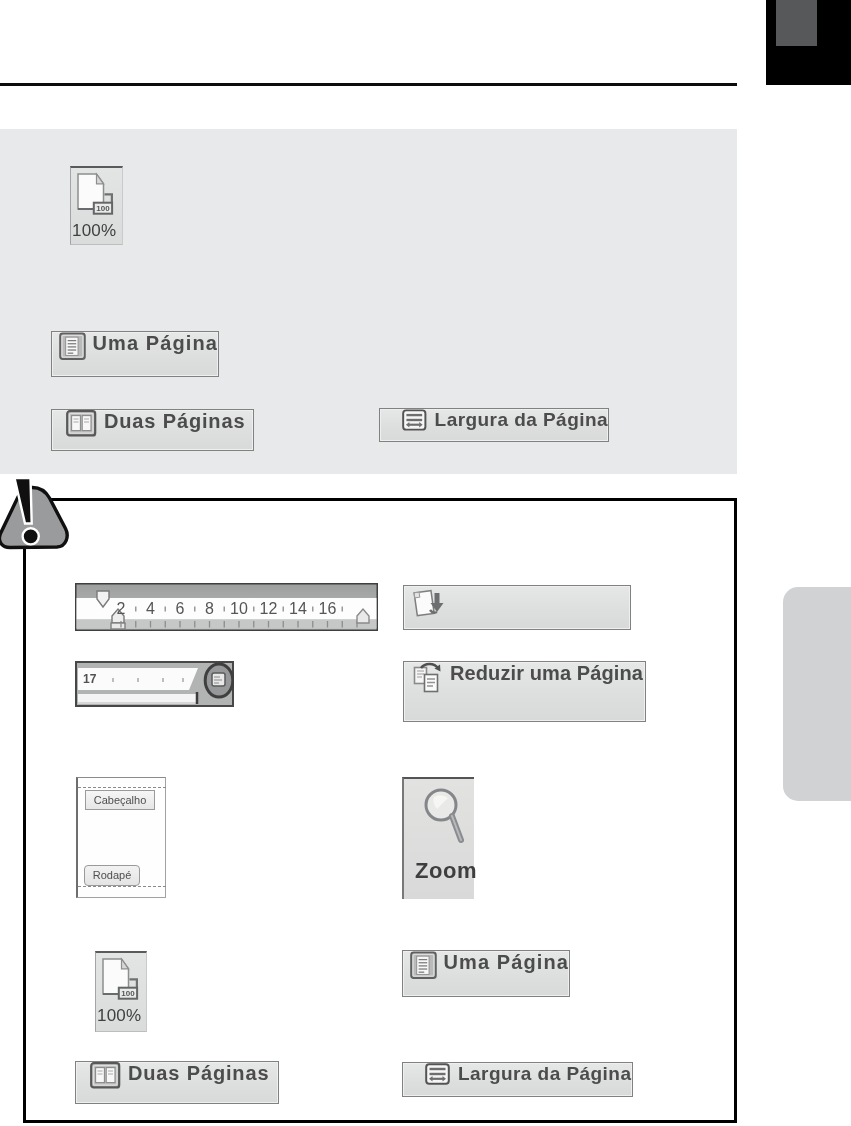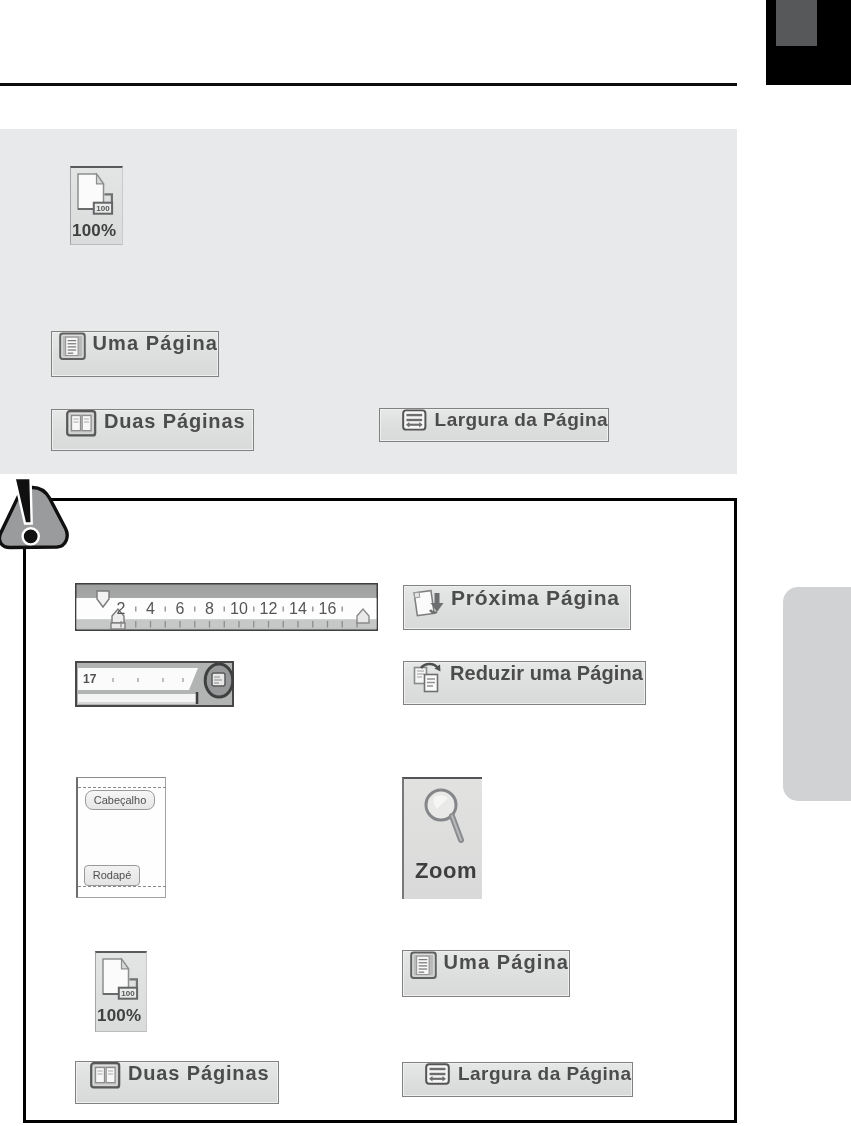--- a/index.html
+++ b/index.html
@@ -6,21 +6,21 @@
   body{width:851px;height:1126px;position:relative;font-family:"Liberation Sans",sans-serif;background:#fff;overflow:hidden;will-change:transform;}
   .abs{position:absolute;}
   .btn{position:absolute;box-sizing:border-box;border:1px solid #818181;
        background:linear-gradient(#e6e7e7,#dddede 55%,#d8d9d9);
        box-shadow:inset 0 0 0 1px #efefef;
        display:flex;align-items:flex-start;color:#4c4c4c;font-weight:bold;}
   .btn .lbl{white-space:nowrap;}
   .tile100{width:53px;height:79px;background:linear-gradient(#e3e4e4,#dadbdb);
            border-top:2.5px solid #595a5c;border-left:1.5px solid #a3a4a5;
            border-right:1px solid #c9cacb;border-bottom:1px solid #bcbdbe;box-sizing:border-box;margin-left:19px;}
-  .t100{position:absolute;left:1px;top:53px;font-size:17px;font-weight:bold;color:#404040;letter-spacing:0.2px;text-align:right;}
+  .t100{position:absolute;left:1px;top:53px;font-size:17px;font-weight:normal;color:#404040;letter-spacing:0.2px;text-align:right;}
 </style>
 </head>
 <body>
 
   <div class="abs" style="left:766px;top:0;width:85px;height:85px;background:#000;"></div>
   <div class="abs" style="left:776px;top:0;width:41px;height:46px;background:#57585a;"></div>
 
   <div class="abs" style="left:0;top:83px;width:737px;height:2.5px;background:#0c0c0c;"></div>
 
   <div class="abs" style="left:0;top:129px;width:737px;height:345px;background:#e8e9ea;"></div>
@@ -120,56 +120,55 @@
       <line x1="267.25" y1="38" x2="267.25" y2="44.5"></line>
       <line x1="282" y1="38" x2="282" y2="44.5"></line>
     </g>
     <path d="M282 33 L288 26 L294 33 V40 H282 Z" fill="#e9e9e9" stroke="#8a8a8a" stroke-width="1.4"></path>
   </svg>
 
   <div class="btn" style="left:403px;top:585px;width:228px;height:45px;padding-left:7px;font-size:21px;letter-spacing:0.8px;">
     <svg width="33" height="33" viewBox="0 0 33 33">
       <use href="#ic-prox"></use>
     </svg>
-    <div class="lbl" style="margin-left:7px;">Próxima Página</div>
   </div>
 
   <svg class="abs" style="left:75px;top:661px;" width="159" height="46" viewBox="0 0 159 46">
     <rect x="1" y="1" width="157" height="44" fill="#b2b3b3" stroke="#474747" stroke-width="2"></rect>
     <path d="M3 7 H123 L114 29 H3 Z" fill="#fbfbfb"></path>
     <text x="8" y="21.5" font-size="12" font-weight="bold" fill="#515151" font-family="Liberation Sans">17</text>
     <g stroke="#a8a8a8" stroke-width="1.5">
       <line x1="38" y1="17" x2="38" y2="21"></line>
       <line x1="63" y1="17" x2="63" y2="21"></line>
       <line x1="88" y1="17" x2="88" y2="21"></line>
       <line x1="108" y1="17" x2="108" y2="21"></line>
     </g>
     <rect x="3" y="33" width="119" height="8" fill="#f4f4f4"></rect>
     <rect x="3" y="41" width="119" height="2" fill="#d8d8d8"></rect>
     <line x1="122" y1="31" x2="122" y2="43" stroke="#3d3d3d" stroke-width="2.5"></line>
     <ellipse cx="144" cy="19.5" rx="13.8" ry="16.5" fill="#97989a" stroke="#3f3f3f" stroke-width="3"></ellipse>
     <rect x="137" y="12" width="13" height="13" rx="2" fill="#e8e8e8" stroke="#5a5a5a" stroke-width="1.5"></rect>
     <path d="M139 16 h6 M139 19 h8 M139 22 h5" stroke="#8a8a8a" stroke-width="1.2"></path>
   </svg>
 
-  <div class="btn" style="left:403px;top:661px;width:243px;height:44px;padding-left:8px;font-size:20px;letter-spacing:0.1px;">
+  <div class="btn" style="left:403px;top:661px;width:243px;height:61px;padding-left:8px;font-size:20px;letter-spacing:0.1px;">
     <svg width="30" height="32" viewBox="0 0 30 32">
       <use href="#ic-reduz"></use>
     </svg>
     <div class="lbl" style="margin-left:8px;">Reduzir uma Página</div>
   </div>
 
   <div class="abs" style="left:76px;top:777px;width:90px;height:121px;background:#fefefe;border:1px solid #a2a2a2;border-left:2px solid #6e6e6e;border-top:1.5px solid #8b8b8b;box-sizing:border-box;">
     <div class="abs" style="left:0;top:9px;width:88px;border-top:1.6px dashed #8a8a8a;"></div>
     <div class="abs" style="left:0;top:108px;width:88px;border-top:1.6px dashed #8a8a8a;"></div>
-    <div class="abs" style="left:7px;top:12px;width:70px;height:20px;background:linear-gradient(#f6f6f6,#e6e6e6);border:1px solid #9a9a9a;border-radius:8px;box-sizing:border-box;text-align:center;font-size:11px;color:#4f4f4f;line-height:18px;">Cabeçalho</div>
+    <div class="abs" style="left:7px;top:12px;width:70px;height:20px;background:linear-gradient(#f6f6f6,#e6e6e6);border:1px solid #9a9a9a;border-radius:0;box-sizing:border-box;text-align:center;font-size:11px;color:#4f4f4f;line-height:18px;">Cabeçalho</div>
     <div class="abs" style="left:6px;top:87px;width:56px;height:21px;background:linear-gradient(#f2f2f2,#e4e4e4);border:1px solid #9a9a9a;border-radius:4px;box-sizing:border-box;text-align:center;font-size:11px;color:#4f4f4f;line-height:19px;">Rodapé</div>
   </div>
 
-  <div class="abs" style="left:402px;top:777px;width:80px;height:122px;background:linear-gradient(#e2e2e1,#d8d9d8);border-top:2px solid #535456;border-left:2px solid #77787a;box-sizing:border-box;">
+  <div class="abs" style="left:402px;top:777px;width:72px;height:122px;background:linear-gradient(#e2e2e1,#d8d9d8);border-top:2px solid #535456;border-left:2px solid #77787a;box-sizing:border-box;">
     <svg width="90" height="70" viewBox="0 0 90 70" style="position:absolute;left:0;top:4px;">
       <circle cx="37" cy="22" r="15" fill="#e9e9e7" stroke="#85868a" stroke-width="3"></circle>
       <path d="M30 14 Q37 10 44 15 L33 26 Q28 20 30 14 Z" fill="#f6f6f5"></path>
       <path d="M48 33 L57 57" stroke="#8b8c90" stroke-width="6" stroke-linecap="round"></path>
       <path d="M48 33 L57 57" stroke="#b9babc" stroke-width="2" stroke-linecap="round"></path>
     </svg>
     <div class="abs" style="left:11px;top:79px;font-size:22px;font-weight:bold;color:#3e3e3e;letter-spacing:0.6px;">Zoom</div>
   </div>
 
   <div class="abs tile100" style="left:76px;top:951px;width:52px;height:81px;">

